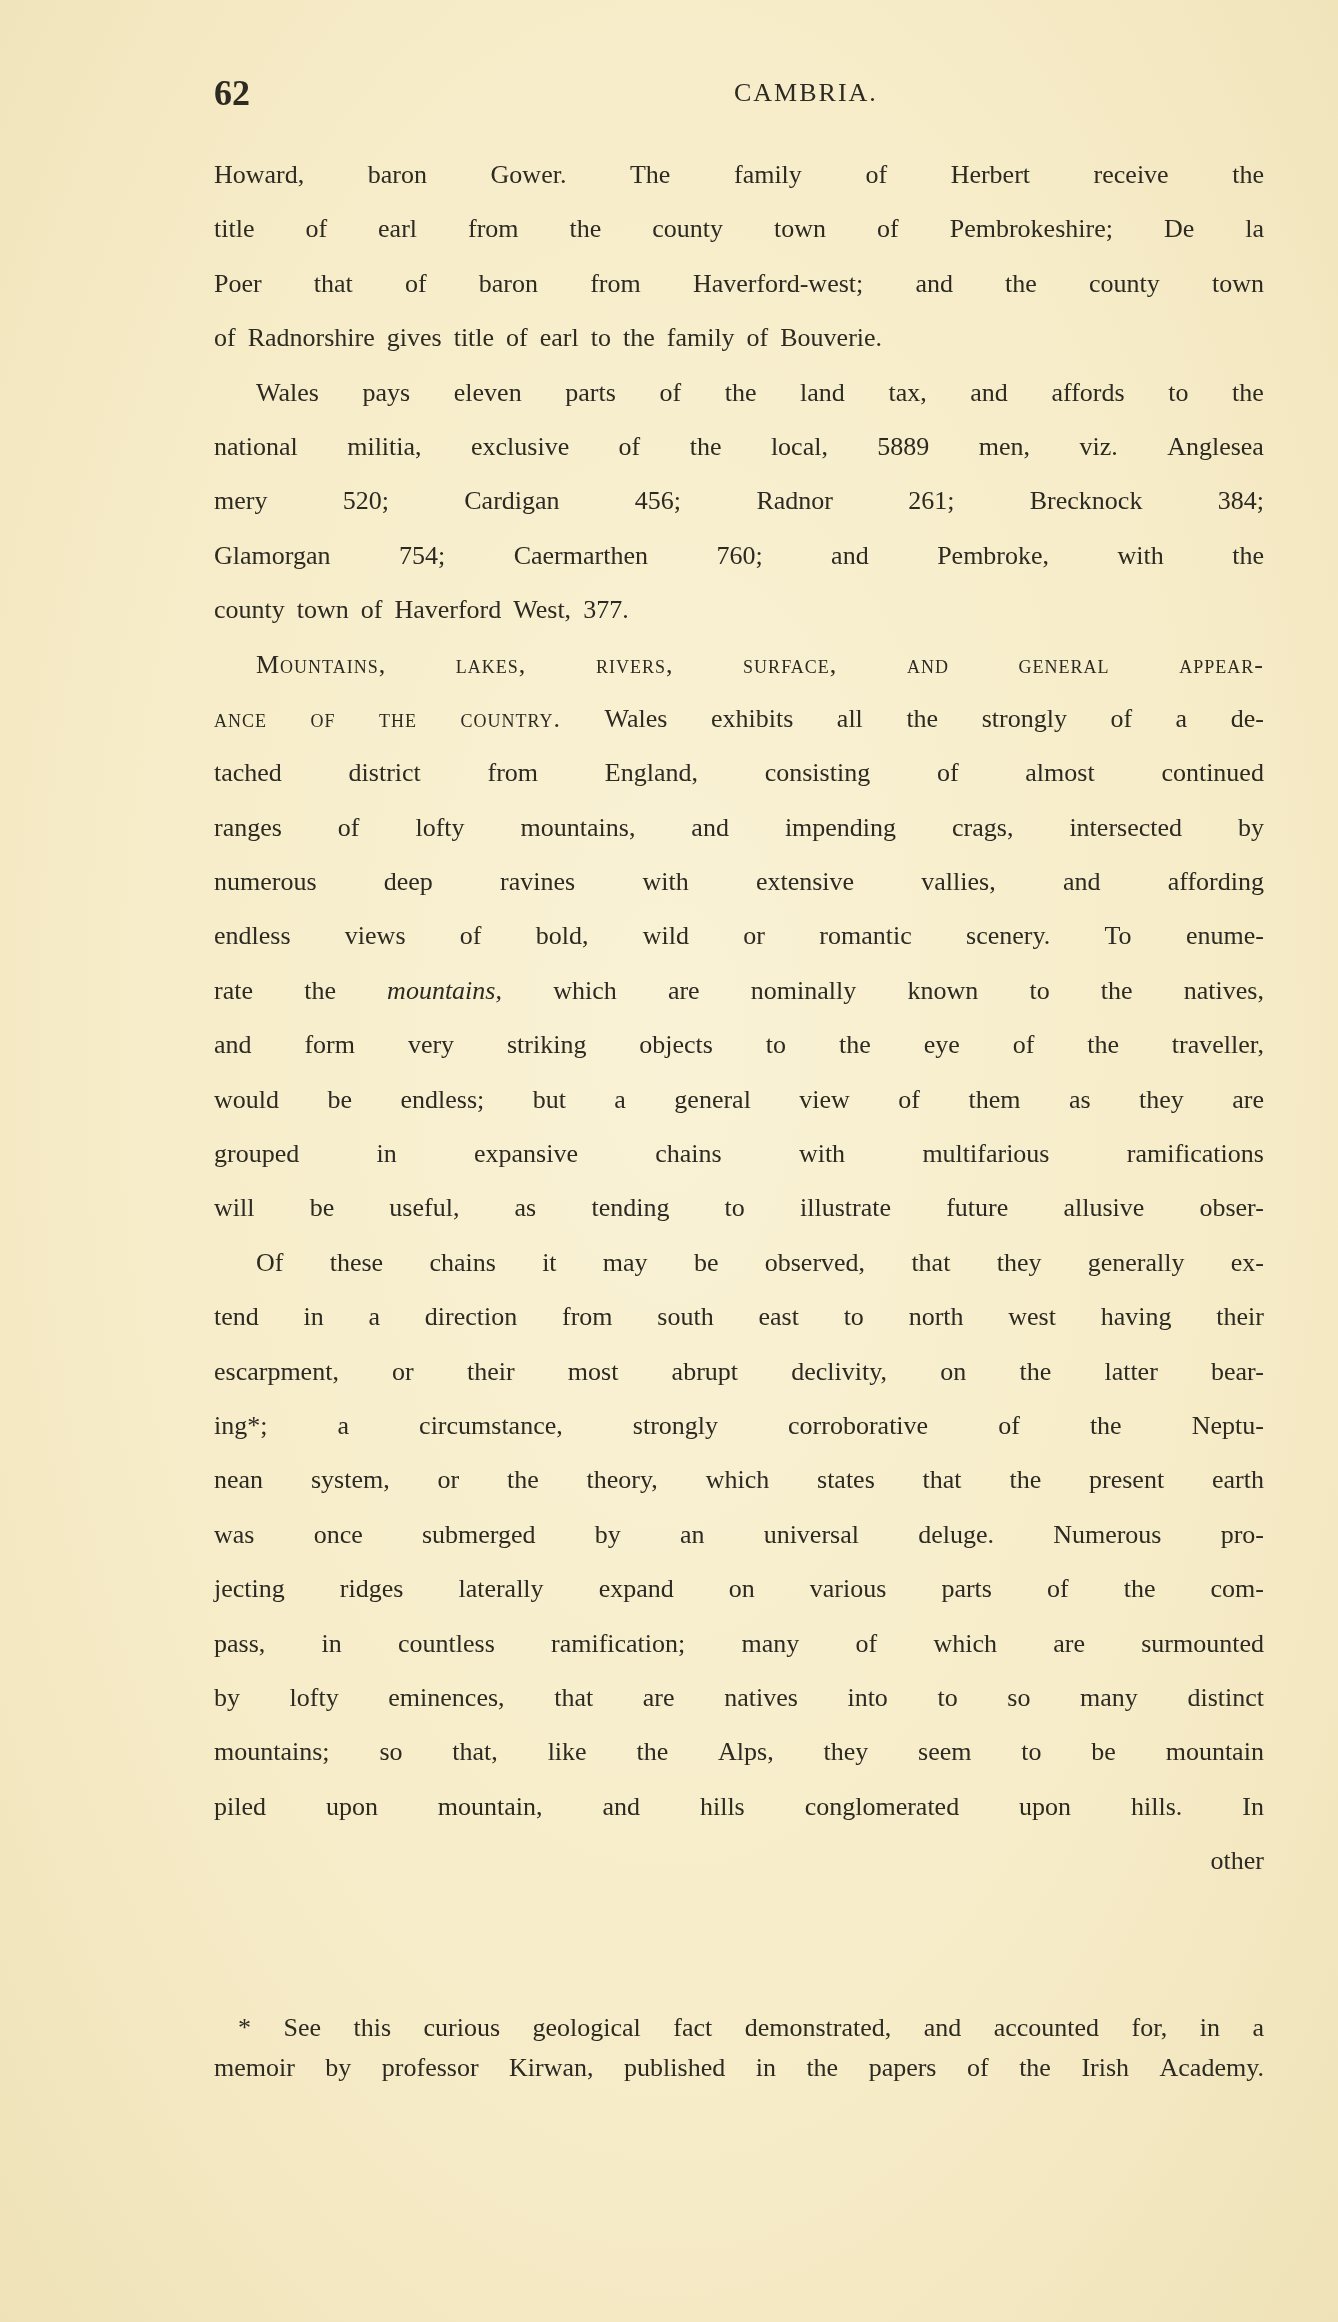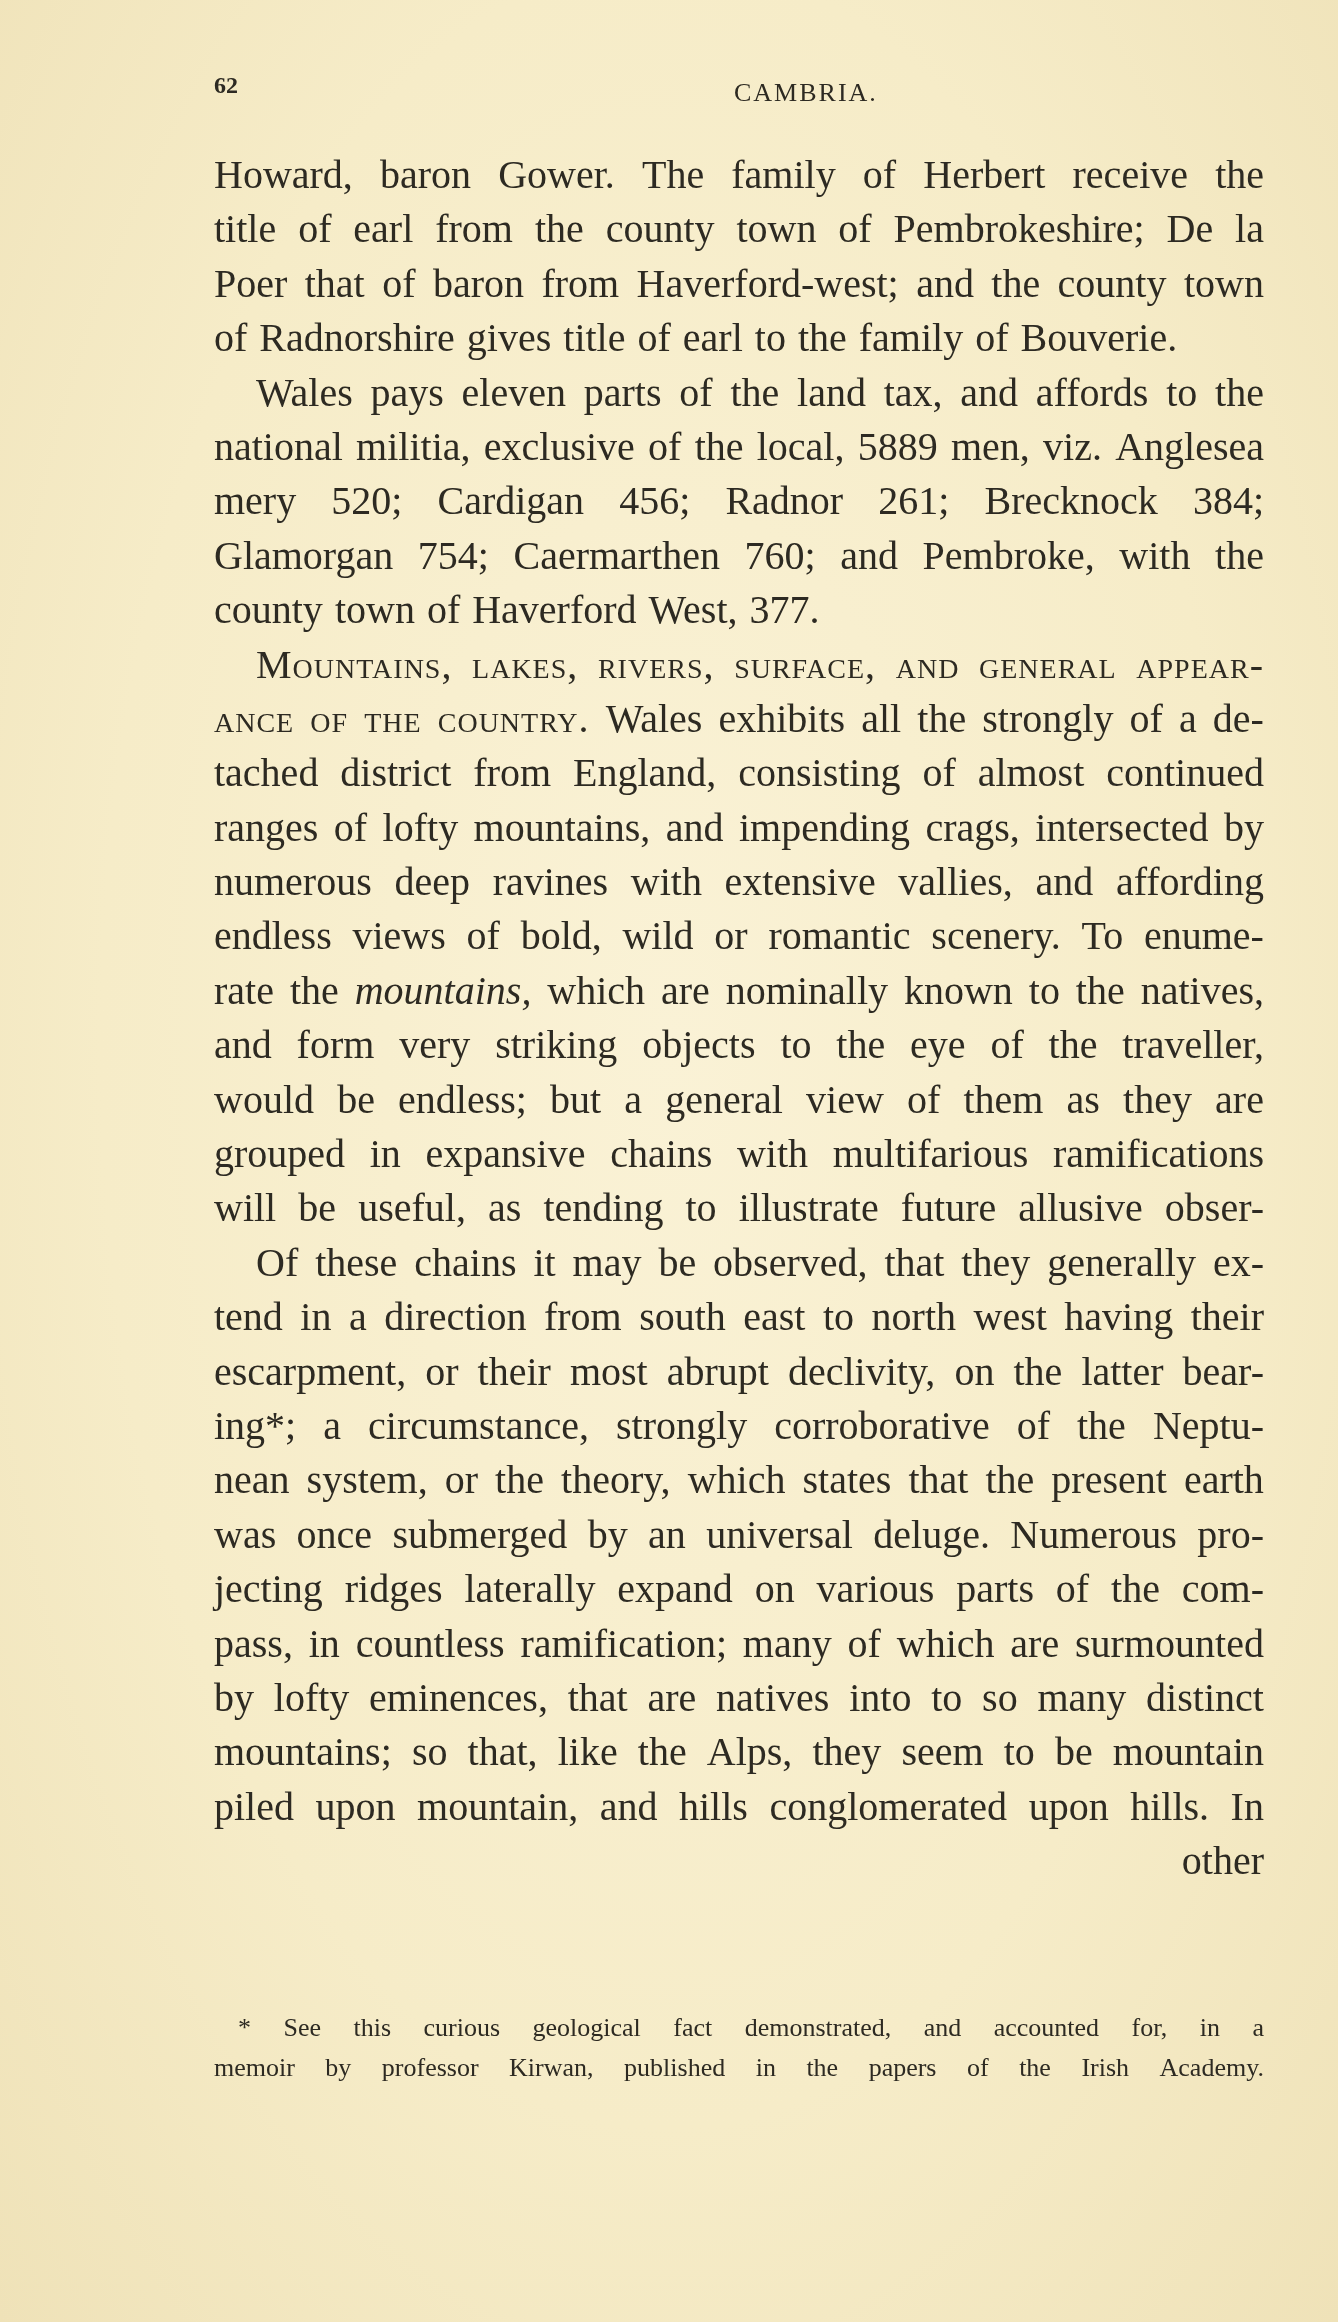--- a/index.html
+++ b/index.html
@@ -6,24 +6,24 @@
   body {
     width:1338px; height:2322px; overflow:hidden;
     background:#f8efcf;
     background-image: radial-gradient(ellipse at 50% 45%, #faf2d6 0%, #f6ecc8 60%, #efe2b8 100%);
     font-family:"Liberation Serif","DejaVu Serif",serif;
     color:#2d2a22;
     position:relative;
   }
   .page { position:absolute; left:0; top:0; width:1338px; height:2322px; }
   .header { position:absolute; top:72px; left:214px; width:1050px; height:50px; }
-  .page-number { position:absolute; left:0; top:0; font-size:24px; font-weight:bold; }
+  .page-number { position:absolute; left:0; top:0; font-size:36px; font-weight:bold; }
   .running-head { position:absolute; left:520px; top:6px; font-size:26px; letter-spacing:2px; font-weight:normal; }
   .body-text { position:absolute; left:214px; top:148px; width:1050px; }
-  .line { font-size:40px; line-height:54.4px; height:54.4px; white-space:nowrap; display:flex; justify-content:space-between; }
+  .line { font-size:26px; line-height:54.4px; height:54.4px; white-space:nowrap; display:flex; justify-content:space-between; }
   .line.last { justify-content:flex-start; }
   .line.indent { padding-left:42px; }
   .line.right { justify-content:flex-end; }
   .sc { font-variant:small-caps; letter-spacing:1px; }
   .it { font-style:italic; }
   .footnotes { position:absolute; left:214px; top:2008px; width:1050px; }
   .fn-line { font-size:26px; line-height:40px; white-space:nowrap; display:flex; justify-content:space-between; }
   .fn-line.first { padding-left:24px; }
   .w { display:inline; }
 </style>

